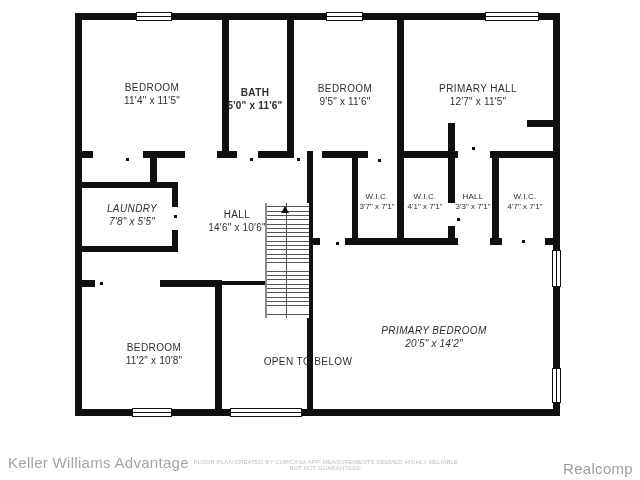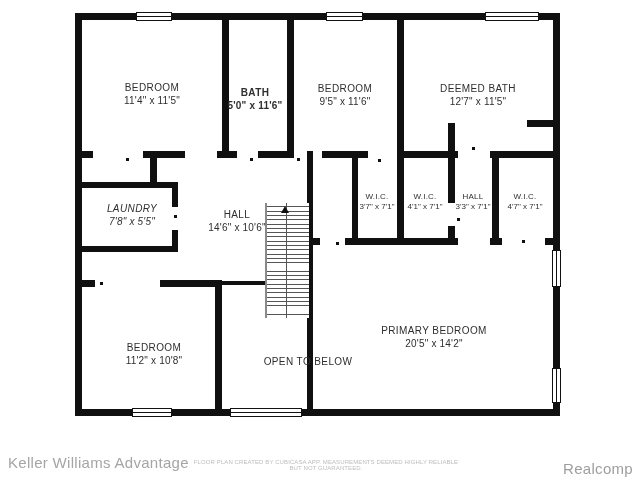--- a/index.html
+++ b/index.html
@@ -114,21 +114,21 @@
   </div>
   <div class="room-label" style="left:255px;top:99px;font-weight:bold;">
     <div class="rn">BATH</div>
     <div class="rd">5'0" x 11'6"</div>
   </div>
   <div class="room-label" style="left:345px;top:95px;">
     <div class="rn">BEDROOM</div>
     <div class="rd">9'5" x 11'6"</div>
   </div>
   <div class="room-label" style="left:478px;top:95px;">
-    <div class="rn">DEEMED BATH</div>
+    <div class="rn">PRIMARY HALL</div>
     <div class="rd">12'7" x 11'5"</div>
   </div>
   <div class="room-label" style="left:132px;top:215px;font-style:italic;">
     <div class="rn">LAUNDRY</div>
     <div class="rd">7'8" x 5'5"</div>
   </div>
   <div class="room-label" style="left:237px;top:221px;">
     <div class="rn">HALL</div>
     <div class="rd">14'6" x 10'6"</div>
   </div>
@@ -148,21 +148,21 @@
     <div class="rn">W.I.C.</div>
     <div class="rd">4'7" x 7'1"</div>
   </div>
   <div class="room-label" style="left:154px;top:354px;">
     <div class="rn">BEDROOM</div>
     <div class="rd">11'2" x 10'8"</div>
   </div>
   <div class="room-label" style="left:267px;top:361px;margin-left:41px;">
     <div class="rn">OPEN TO BELOW</div>
   </div>
-  <div class="room-label" style="left:434px;top:337px;">
+  <div class="room-label" style="left:434px;top:337px;font-style:italic;">
     <div class="rn">PRIMARY BEDROOM</div>
     <div class="rd">20'5" x 14'2"</div>
   </div>
 
   <div class="footer-agency">Keller Williams Advantage</div>
   <div class="footer-disclaimer">FLOOR PLAN CREATED BY CUBICASA APP. MEASUREMENTS DEEMED HIGHLY RELIABLE BUT NOT GUARANTEED.</div>
   <div class="footer-brand">Realcomp</div>
 
 </div>
 

